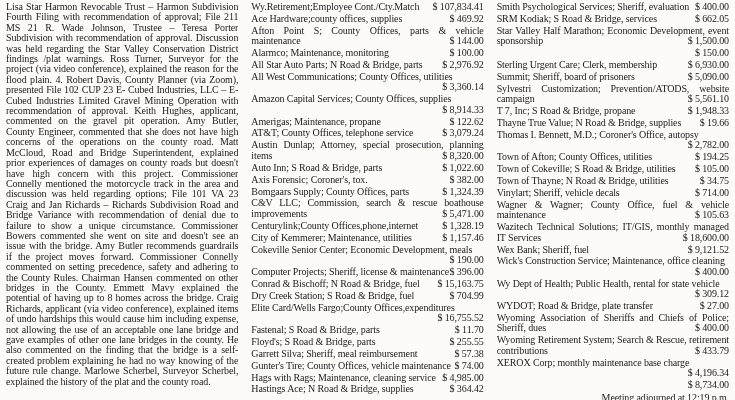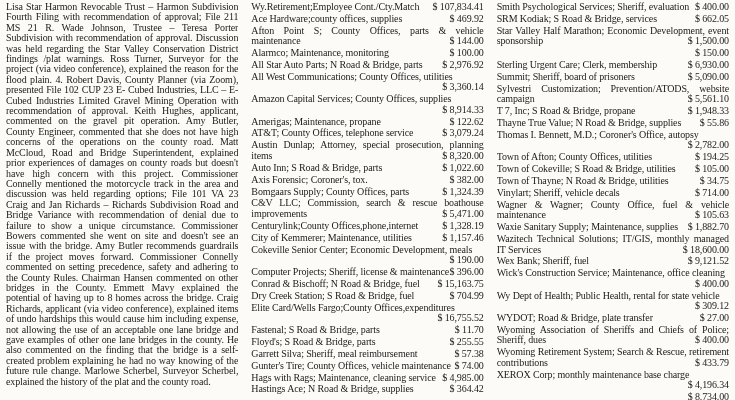--- a/index.html
+++ b/index.html
@@ -94,28 +94,27 @@
   <div class="col">
     <div>
         <div class="entry"><span class="desc">Smith Psychological Services; Sheriff, evaluation</span> <span class="amt">$ 400.00</span></div>
         <div class="entry"><span class="desc">SRM Kodiak; S Road &amp; Bridge, services</span> <span class="amt">$ 662.05</span></div>
         <div class="entry"><span class="desc">Star Valley Half Marathon; Economic Development, event sponsorship</span> <span class="amt">$ 1,500.00</span></div>
         <div class="entry"> <span class="amt">$ 150.00</span></div>
         <div class="entry"><span class="desc">Sterling Urgent Care; Clerk, membership</span> <span class="amt">$ 6,930.00</span></div>
         <div class="entry"><span class="desc">Summit; Sheriff, board of prisoners</span> <span class="amt">$ 5,090.00</span></div>
         <div class="entry"><span class="desc">Sylvestri Customization; Prevention/ATODS, website campaign</span> <span class="amt">$ 5,561.10</span></div>
         <div class="entry"><span class="desc">T 7, Inc; S Road &amp; Bridge, propane</span> <span class="amt">$ 1,948.33</span></div>
-        <div class="entry"><span class="desc">Thayne True Value; N Road &amp; Bridge, supplies</span> <span class="amt">$ 55.86</span></div>
+        <div class="entry"><span class="desc">Thayne True Value; N Road &amp; Bridge, supplies</span> <span class="amt">$ 19.66</span></div>
         <div class="entry"><span class="desc">Thomas I. Bennett, M.D.; Coroner's Office, autopsy</span> <span class="amt">$ 2,782.00</span></div>
         <div class="entry"><span class="desc">Town of Afton; County Offices, utilities</span> <span class="amt">$ 194.25</span></div>
         <div class="entry"><span class="desc">Town of Cokeville; S Road &amp; Bridge, utilities</span> <span class="amt">$ 105.00</span></div>
         <div class="entry"><span class="desc">Town of Thayne; N Road &amp; Bridge, utilities</span> <span class="amt">$ 34.75</span></div>
         <div class="entry"><span class="desc">Vinylart; Sheriff, vehicle decals</span> <span class="amt">$ 714.00</span></div>
         <div class="entry"><span class="desc">Wagner &amp; Wagner; County Office, fuel &amp; vehicle maintenance</span> <span class="amt">$ 105.63</span></div>
-        <div class="entry"><span class="desc">Waxie Sanitary Supply; Maintenance, supplies</span> <span class="amt">$ 1,882.70</span></div>
         <div class="entry"><span class="desc">Wazitech Technical Solutions; IT/GIS, monthly managed IT Services</span> <span class="amt">$ 18,600.00</span></div>
         <div class="entry"><span class="desc">Wex Bank; Sheriff, fuel</span> <span class="amt">$ 9,121.52</span></div>
         <div class="entry"><span class="desc">Wick's Construction Service; Maintenance, office cleaning</span> <span class="amt">$ 400.00</span></div>
         <div class="entry"><span class="desc">Wy Dept of Health; Public Health, rental for state vehicle</span> <span class="amt">$ 309.12</span></div>
         <div class="entry"><span class="desc">WYDOT; Road &amp; Bridge, plate transfer</span> <span class="amt">$ 27.00</span></div>
         <div class="entry"><span class="desc">Wyoming Association of Sheriffs and Chiefs of Police; Sheriff, dues</span> <span class="amt">$ 400.00</span></div>
         <div class="entry"><span class="desc">Wyoming Retirement System; Search &amp; Rescue, retirement contributions</span> <span class="amt">$ 433.79</span></div>
         <div class="entry"><span class="desc">XEROX Corp; monthly maintenance base charge</span> <span class="amt">$ 4,196.34</span></div>
         <div class="entry"> <span class="amt">$ 8,734.00</span></div>
       </div>

